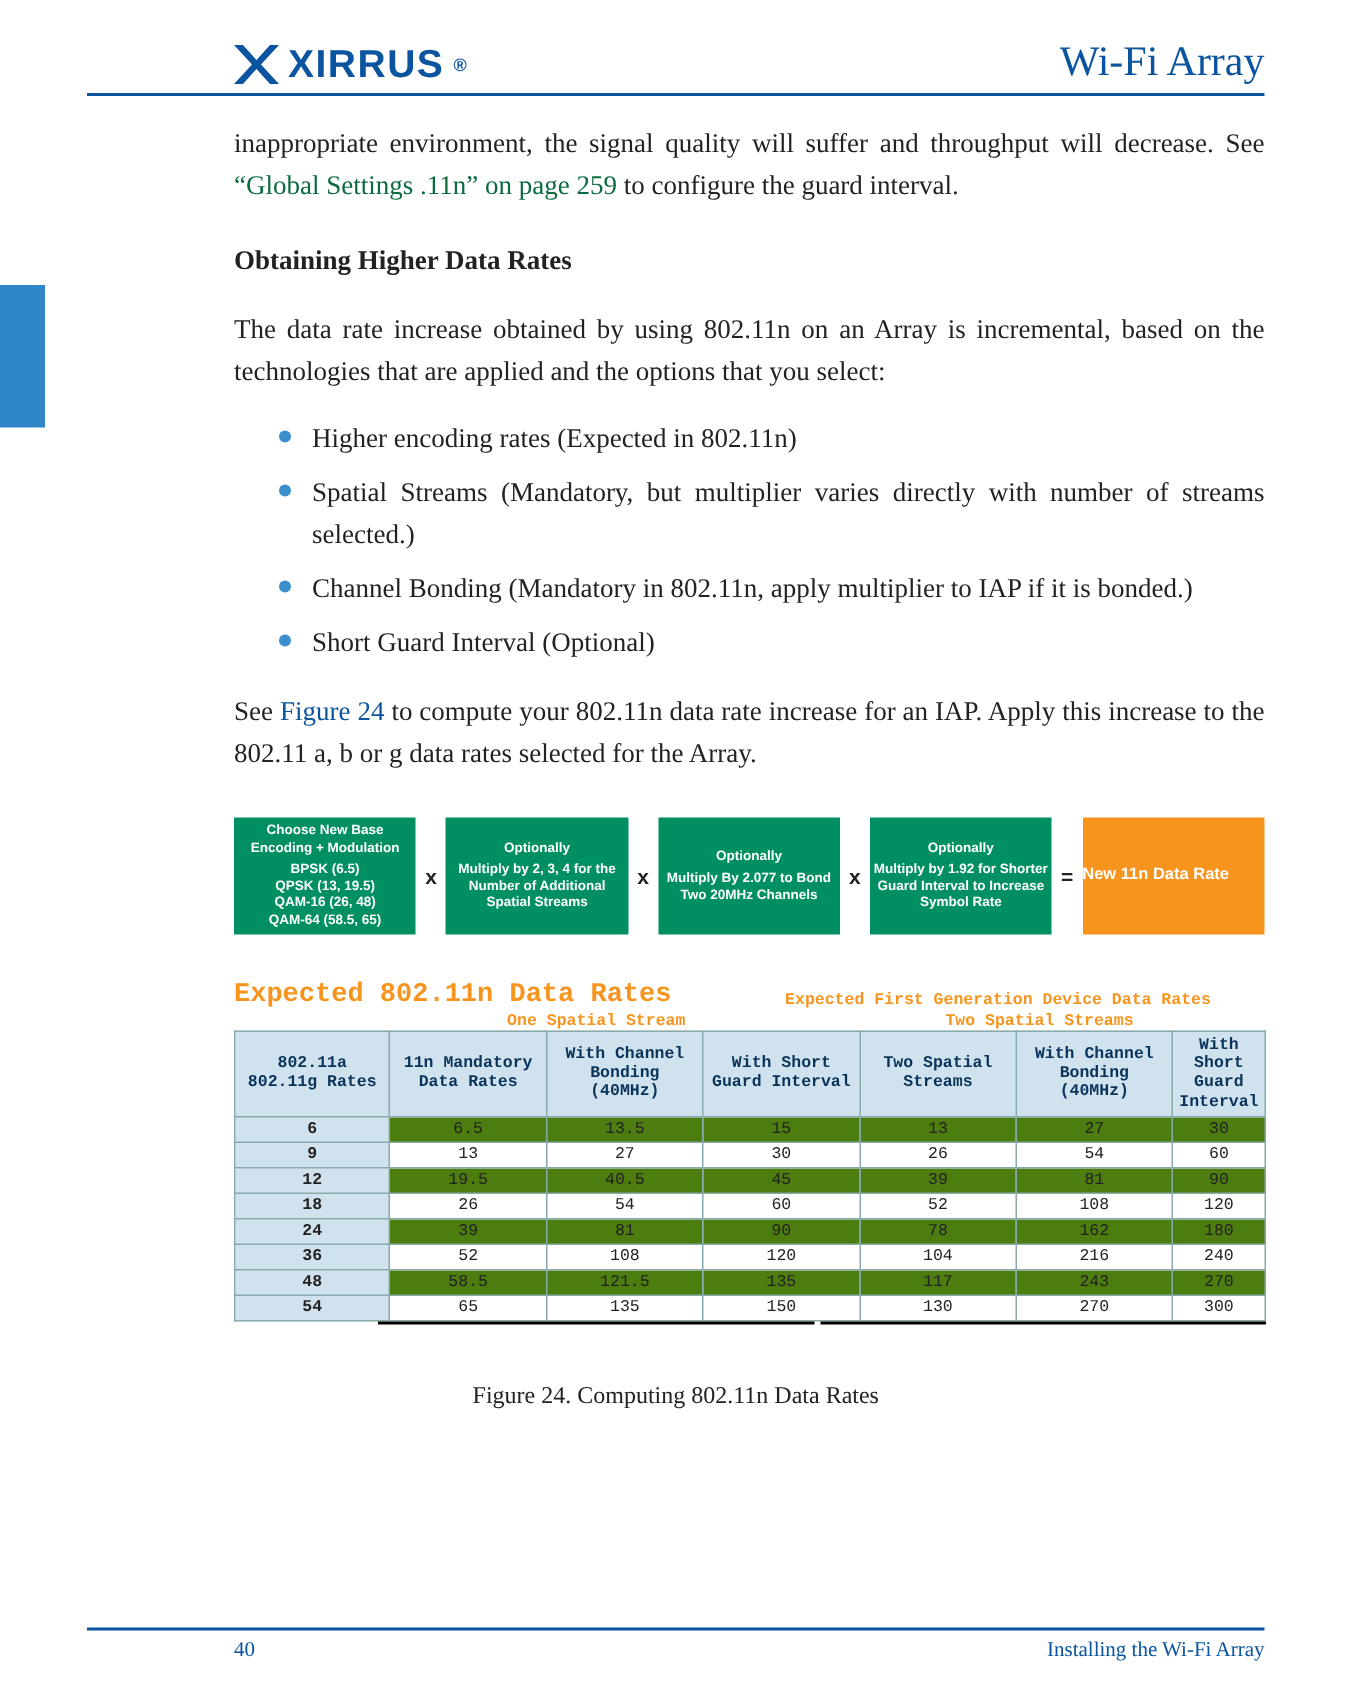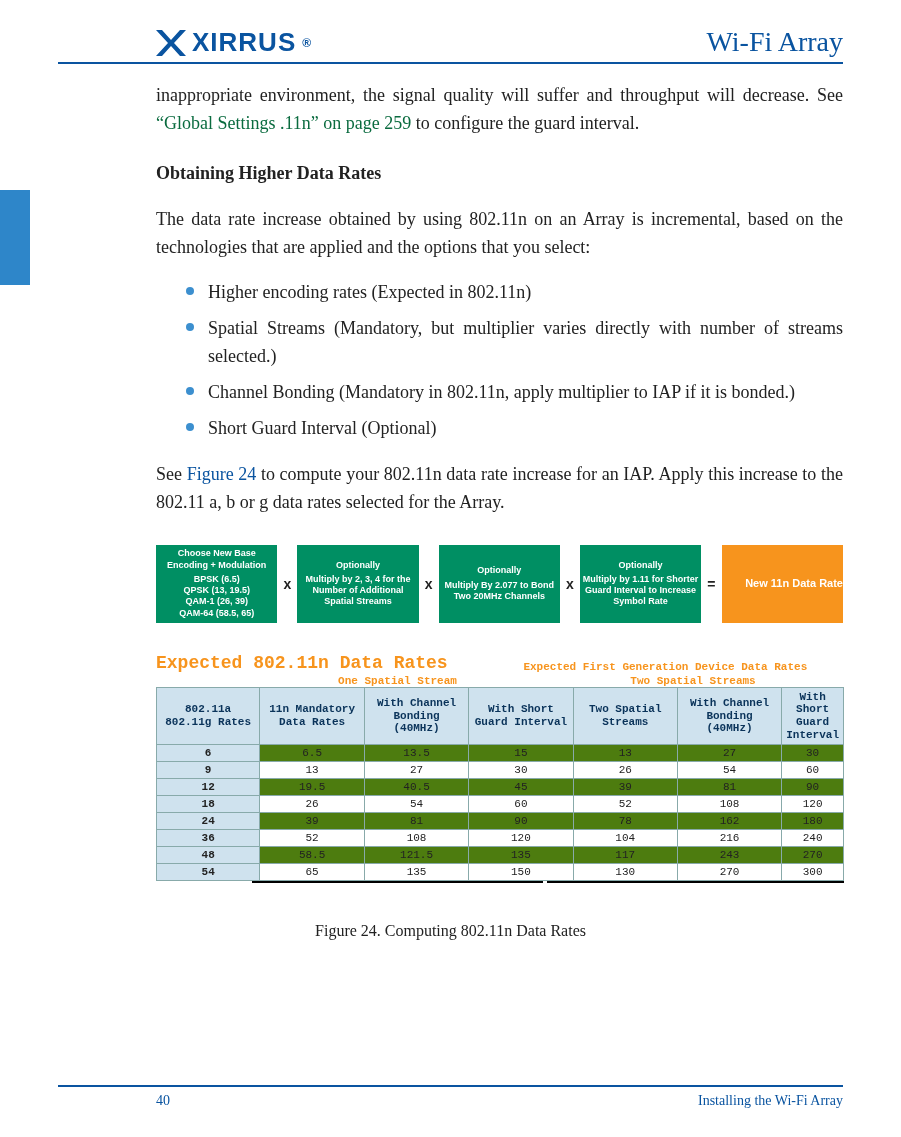--- a/index.html
+++ b/index.html
@@ -26,21 +26,21 @@
   .link{color:#0a6b3f;}
   .linkblue{color:#0a54a0;}
   ul.bullets{list-style:none;padding-left:30px;margin:10px 0 8px 0;}
   ul.bullets li{position:relative;padding-left:22px;margin:8px 0;text-align:justify;}
   ul.bullets li::before{content:"";position:absolute;left:0;top:8px;width:8px;height:8px;
       border-radius:50%;background:#3c8fcf;}
   .sidetab-blue{position:absolute;left:0;top:190px;width:30px;height:95px;background:#2e86c9;}
   
   .formula-wrap{margin:28px 0 30px 0;padding-left:98px;}
   .formula{display:flex;align-items:center;gap:6px;font-family:Arial,Helvetica,sans-serif;}
-  .fbox{width:133px;height:78px;color:#fff;display:flex;align-items:center;justify-content:flex-end;
+  .fbox{width:133px;height:78px;color:#fff;display:flex;align-items:center;justify-content:flex-start;
         text-align:center;font-size:9px;font-weight:bold;line-height:1.25;padding:0;box-sizing:border-box;}
   .fbox.green{background:#008f63;}
   .fbox.orange{background:#f7941d;}
   .op{font-weight:bold;font-size:14px;}
   .ftitle{font-weight:bold;display:block;margin-bottom:3px;}
   
   .tblwrap{padding-left:98px;font-family:Liberation Mono, monospace;}
   .tbl-title{color:#f7941d;font-weight:bold;font-size:18px;margin-bottom:2px;}
   .tbl-sub{color:#f7941d;font-weight:bold;font-size:11px;margin:0 0 2px 0;text-align:center;}
   .grp-labels{display:flex;font-size:11px;font-weight:bold;color:#f7941d;}
@@ -100,34 +100,34 @@
     <p>
       <span>See </span><span class="linkblue">Figure 24</span><span> to compute your 802.11n data rate increase for an IAP. Apply this increase to the 802.11 a, b or g data rates selected for the Array.</span>
     </p>
   </div>
 
   <div class="formula-wrap">
     <div class="formula">
       <div class="fbox green">
         <div><span class="ftitle">Choose New Base Encoding + Modulation</span><span style="white-space:pre-line;">BPSK  (6.5)
 QPSK (13, 19.5)
-QAM-1 (26, 39)
+QAM-16 (26, 48)
 QAM-64 (58.5, 65)</span></div>
       </div>
       <span class="op">x</span>
       <div class="fbox green">
         <div><span class="ftitle">Optionally</span><span>Multiply by 2, 3, 4 for the Number of Additional Spatial Streams</span></div>
       </div>
       <span class="op">x</span>
       <div class="fbox green">
         <div><span class="ftitle">Optionally</span><span>Multiply By 2.077 to Bond Two 20MHz Channels</span></div>
       </div>
       <span class="op">x</span>
       <div class="fbox green">
-        <div><span class="ftitle">Optionally</span><span>Multiply by 1.11 for Shorter Guard Interval to Increase Symbol Rate</span></div>
+        <div><span class="ftitle">Optionally</span><span>Multiply by 1.92 for Shorter Guard Interval to Increase Symbol Rate</span></div>
       </div>
       <span class="op">=</span>
       <div class="fbox orange" style="font-size:11px;">
         <div><span style="white-space:pre-line;">New 11n Data Rate</span></div>
       </div>
     </div>
   </div>
 
   <div class="tblwrap">
     <div style="display:flex;align-items:flex-end;gap:40px;">

